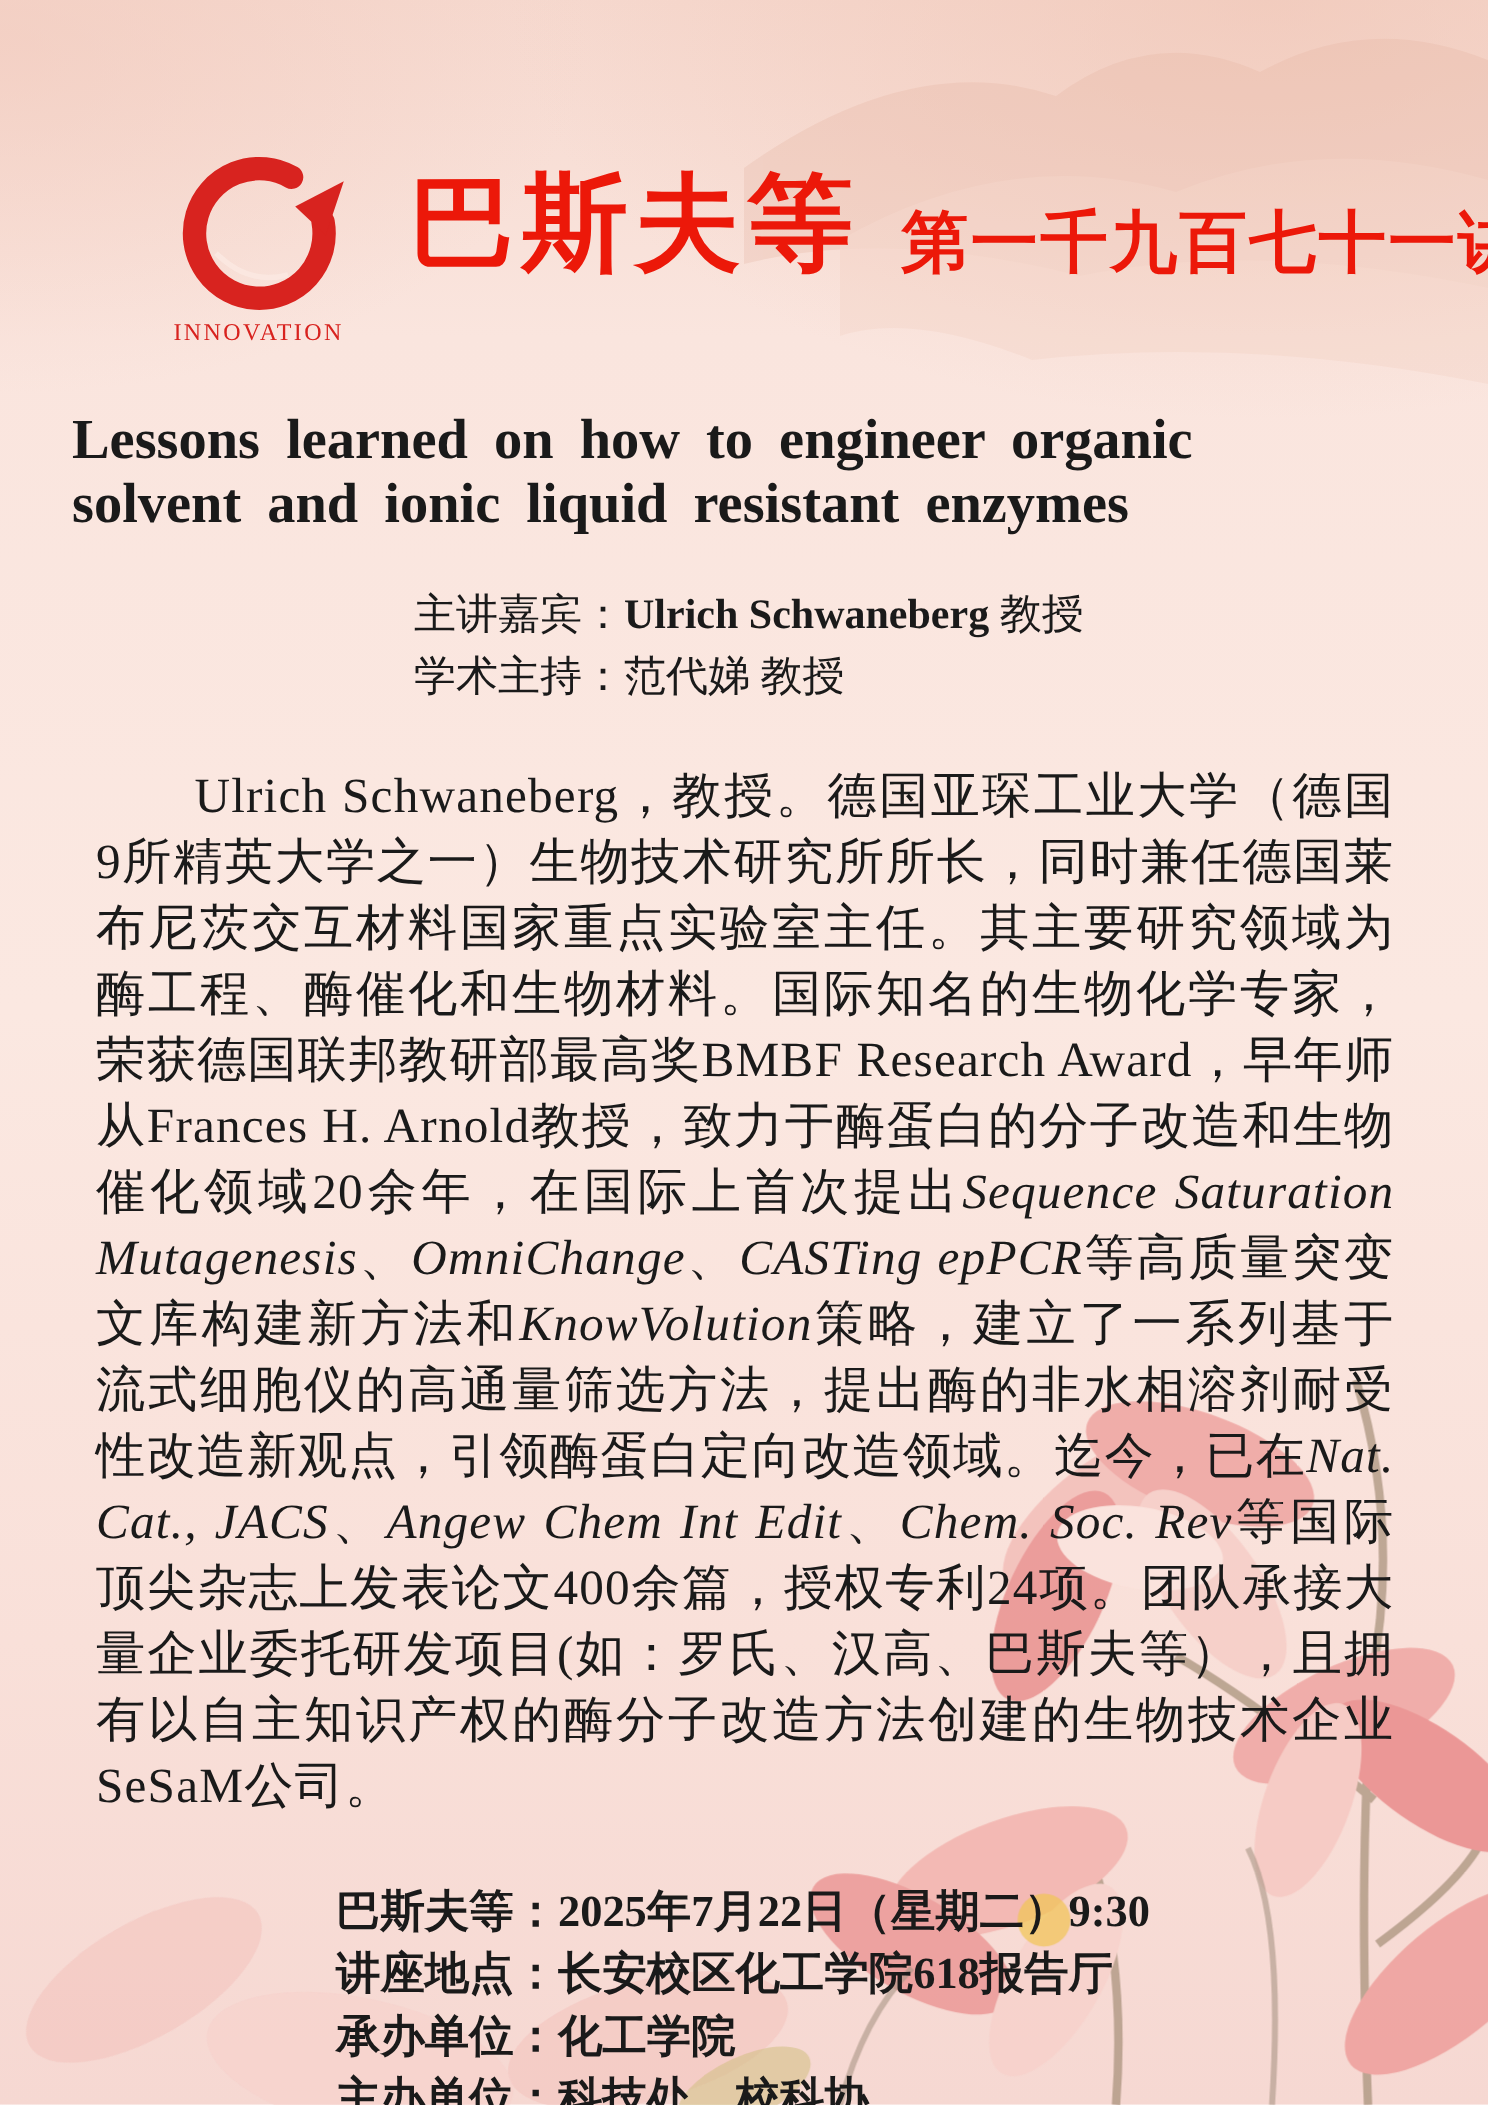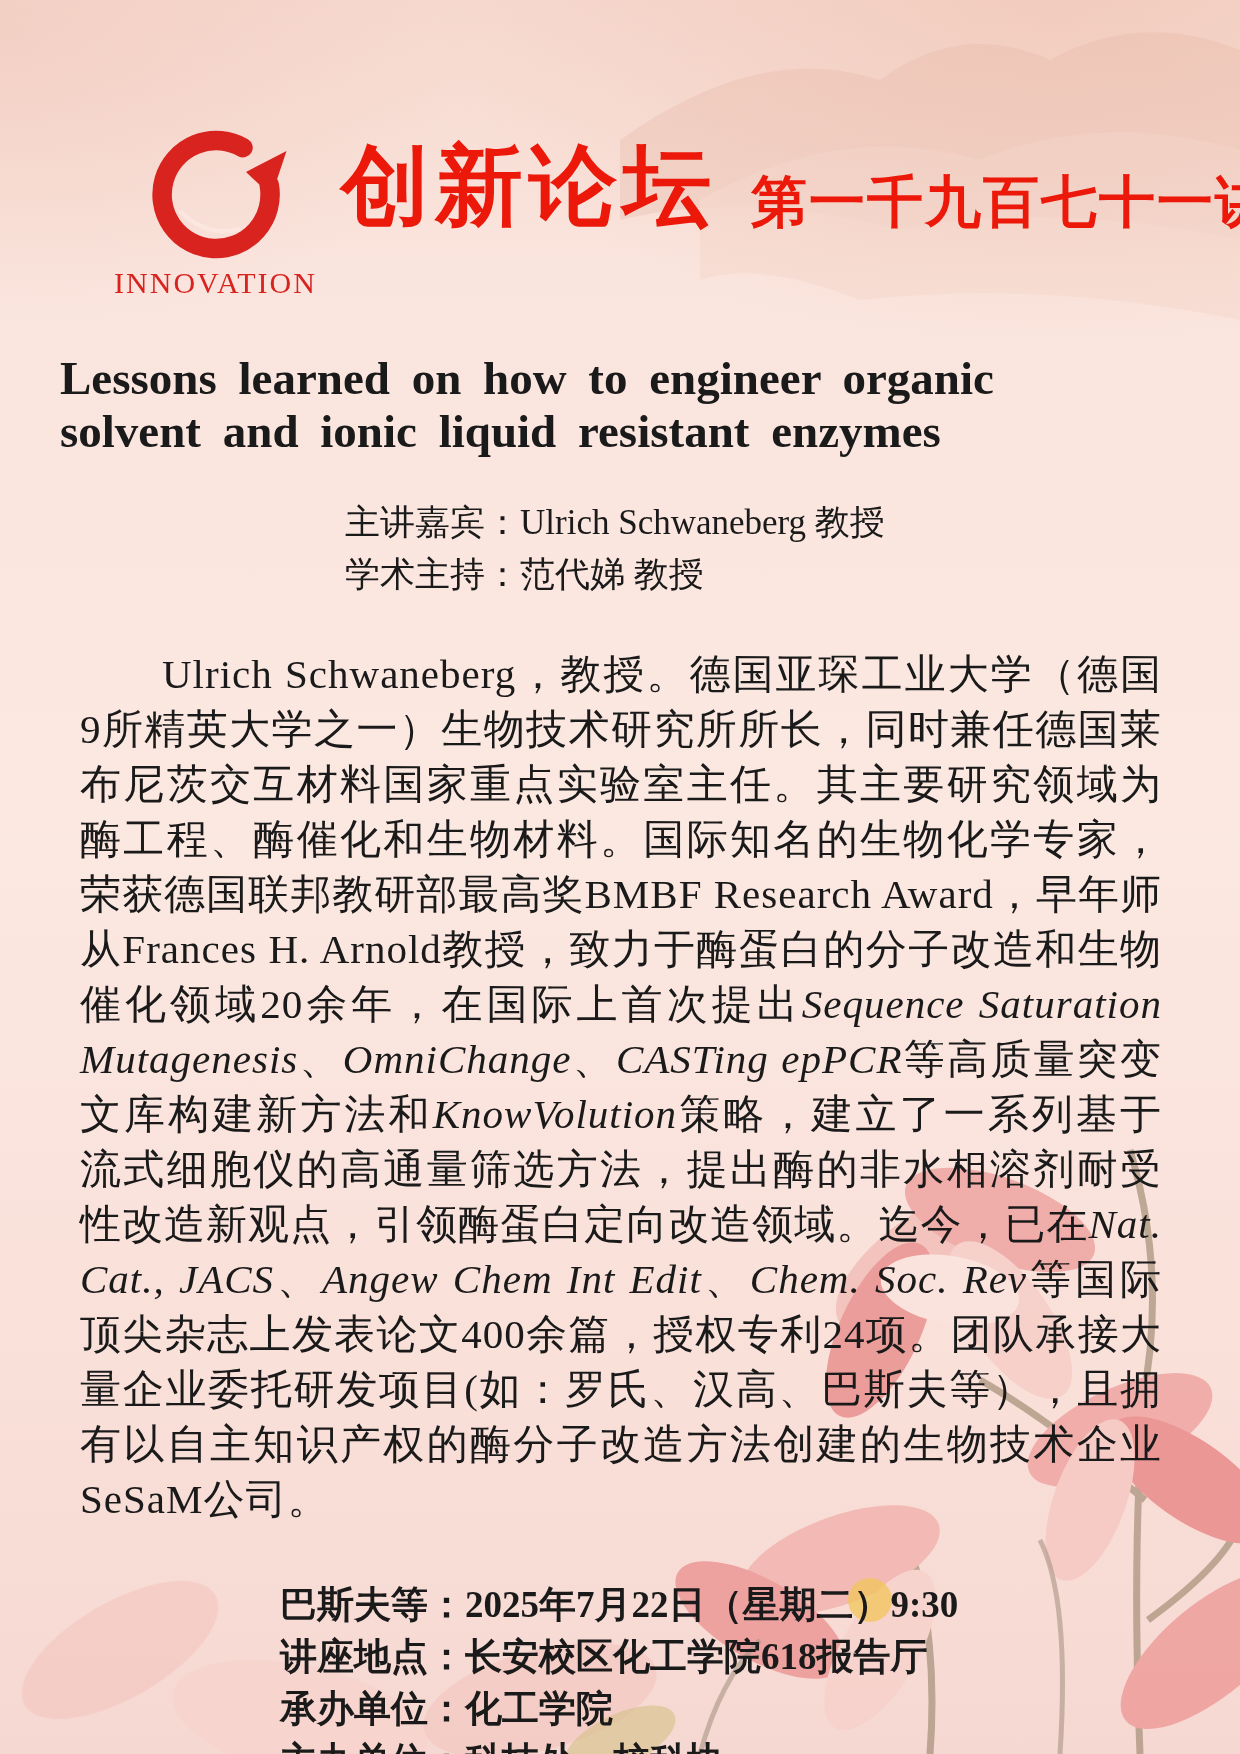--- a/index.html
+++ b/index.html
@@ -10,33 +10,33 @@
       radial-gradient(700px 420px at 0% 2%, rgba(240,198,184,.5), rgba(240,198,184,0) 70%),
       linear-gradient(180deg,#f6d9cf 0%,#fae5de 16%,#fbe8e1 48%,#f9e0d9 78%,#f6d8d2 100%);
   }
   .bg-decor{position:absolute;inset:0;z-index:0;pointer-events:none;}
   .content{position:relative;z-index:1;}
 
   
   .header{display:flex;align-items:flex-start;padding:112px 40px 0 108px;}
   .logo-block{width:215px;flex:0 0 auto;text-align:center;}
   .logo-svg{width:160px;height:150px;display:block;margin:0 auto;}
-  .logo-wordmark{margin-top:4px;color:#d8231f;font-size:30px;letter-spacing:2px;font-family:"Liberation Serif",serif;}
+  .logo-wordmark{margin-top:4px;color:#d8231f;font-size:20px;letter-spacing:2px;font-family:"Liberation Serif",serif;}
   .forum-title{color:#ec1809;font-size:88px;font-weight:bold;font-family:"Liberation Sans","DejaVu Sans",sans-serif;
     line-height:1;margin:30px 0 0 18px;letter-spacing:6px;white-space:nowrap;}
   .lecture-number{color:#ec1809;font-size:56px;font-weight:bold;font-family:"Liberation Sans","DejaVu Sans",sans-serif;
     line-height:1;margin:62px 0 0 34px;letter-spacing:2px;white-space:nowrap;}
 
   
   .title{margin:52px 60px 0 60px;text-align:left;font-size:47px;line-height:1.12;
     font-weight:bold;word-spacing:10px;letter-spacing:0;}
 
   
   .speakers{margin:40px 0 0 345px;font-size:35px;line-height:52px;}
-  .speaker-name{font-weight:normal;}
+  .speaker-name{font-weight:bold;}
 
   
   .bio{margin:46px 78px 0 80px;width:1082px;font-size:41px;line-height:55px;
     text-align:justify;text-indent:2em;letter-spacing:1px;}
 
   
   .info{margin:52px 0 0 280px;font-size:37px;line-height:52px;font-weight:bold;}
   .info-row{white-space:nowrap;}
 
   
@@ -93,21 +93,21 @@
 
     <div class="header">
       <div class="logo-block">
         <svg class="logo-svg" viewBox="0 0 100 100">
           <path d="M68 23.8 A36 36 0 1 0 85.5 48.7" fill="none" stroke="#d8231f" stroke-width="13" stroke-linecap="round"></path>
           <polygon points="70,40 97,26 87,56" fill="#d8231f"></polygon>
           <path d="M26 66 Q44 84 66 78" stroke="#fbe8e1" stroke-width="3" fill="none" opacity="0.9"></path>
         </svg>
         <div class="logo-wordmark">INNOVATION</div>
       </div>
-      <div class="forum-title">创新论坛</div>
+      <div class="forum-title">巴斯夫等</div>
       <div class="lecture-number">第一千九百七十一讲</div>
     </div>
 
     <div class="title">
       <span>Lessons learned on how to engineer organic</span><br>
       <span>solvent and ionic liquid resistant enzymes</span>
     </div>
 
     <div class="speakers">
       <div class="speaker-row">

